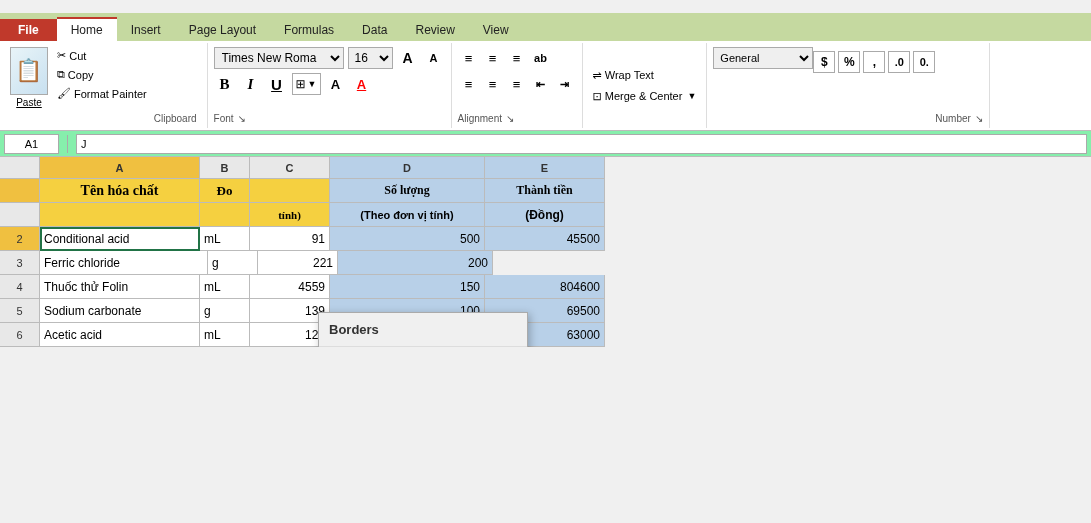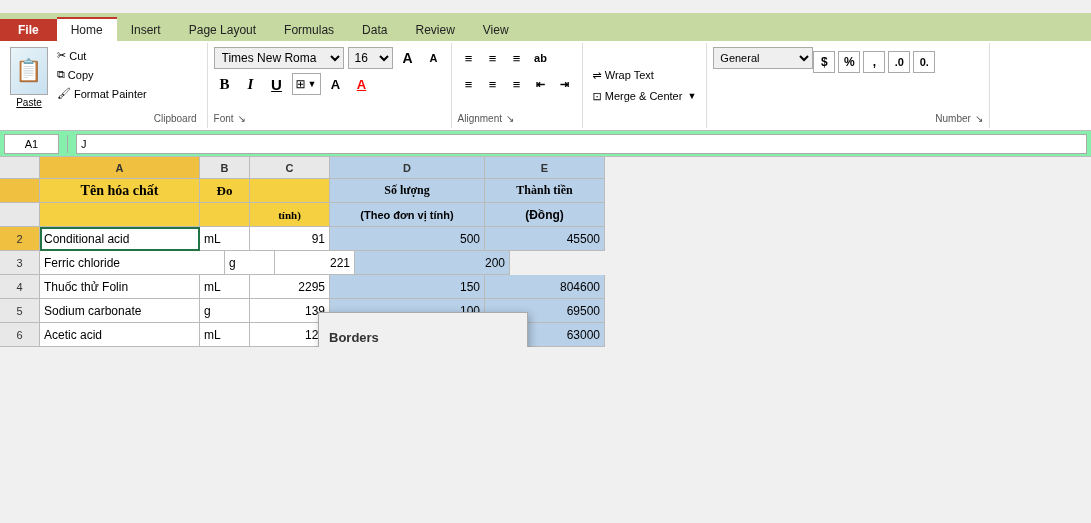--- a/index.html
+++ b/index.html
@@ -77,21 +77,21 @@
 
     
     .col-a { width: 160px; }
     .col-b { width: 50px; }
     .col-c { width: 80px; }
     .col-d { width: 155px; }
     .col-e { width: 120px; }
 
     
     .dropdown-overlay { position: absolute; top: 155px; left: 318px; z-index: 1000; background: white; border: 1px solid #aaa; box-shadow: 2px 2px 8px rgba(0,0,0,0.25); width: 210px; }
-    .dropdown-header { background: #f0f0f0; padding: 17px 10px; font-weight: bold; font-size: 13px; border-bottom: 1px solid #ddd; color: #333; }
+    .dropdown-header { background: #f0f0f0; padding: 9px 10px; font-weight: bold; font-size: 13px; border-bottom: 1px solid #ddd; color: #333; }
     .dropdown-item { display: flex; align-items: center; padding: 4px 10px; cursor: pointer; font-size: 12px; gap: 8px; }
     .border-icon-preview { width: 18px; height: 16px; display: flex; align-items: center; justify-content: center; flex-shrink: 0; }
 
     
     .unica-mark { position: absolute; right: 90px; top: 185px; font-size: 48px; font-weight: bold; color: rgba(255,140,0,0.5); font-family: Arial, sans-serif; pointer-events: none; }
   </style>
 </head>
 <body>
 
 <div class="tab-bar">
@@ -257,30 +257,30 @@
 
       <div class="grid-row">
         <div class="cell selected-cell col-a" style="width:160px;">Conditional acid</div>
         <div class="cell col-b" style="width:50px;">mL</div>
         <div class="cell right-align col-c" style="width:80px;">91</div>
         <div class="cell blue-cell right-align col-d" style="width:155px;">500</div>
         <div class="cell blue-cell right-align col-e" style="width:120px;">45500</div>
       </div>
 
       <div class="grid-row">
-        <div class="cell col-a" style="width:185px;">Ferric chloride</div>
+        <div class="cell col-a" style="width:168px;">Ferric chloride</div>
         <div class="cell col-b" style="width:50px;">g</div>
         <div class="cell right-align col-c" style="width:80px;">221</div>
         <div class="cell blue-cell right-align col-d" style="width:155px;">200</div>
       </div>
 
       <div class="grid-row">
         <div class="cell col-a" style="width:160px;">Thuốc thử Folin</div>
         <div class="cell col-b" style="width:50px;">mL</div>
-        <div class="cell right-align col-c" style="width:80px;">2295</div>
+        <div class="cell right-align col-c" style="width:80px;">4559</div>
         <div class="cell blue-cell right-align col-d" style="width:155px;">150</div>
         <div class="cell blue-cell right-align col-e" style="width:120px;">804600</div>
       </div>
 
       <div class="grid-row">
         <div class="cell col-a" style="width:160px;">Sodium carbonate</div>
         <div class="cell col-b" style="width:50px;">g</div>
         <div class="cell right-align col-c" style="width:80px;">139</div>
         <div class="cell blue-cell right-align col-d" style="width:155px;">100</div>
         <div class="cell blue-cell right-align col-e" style="width:120px;">69500</div>

